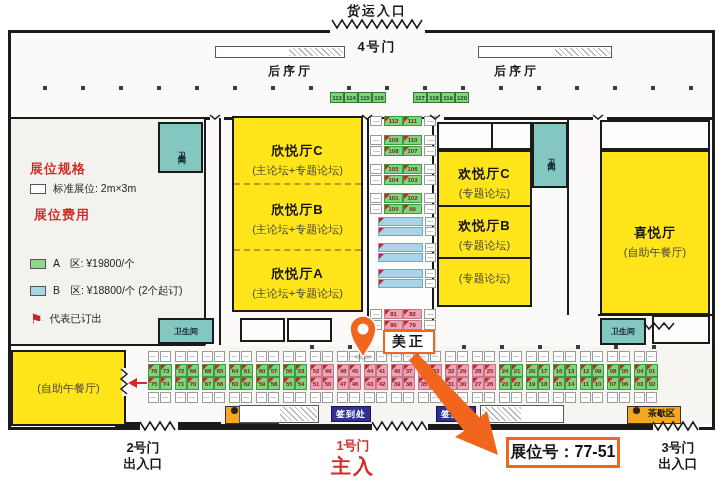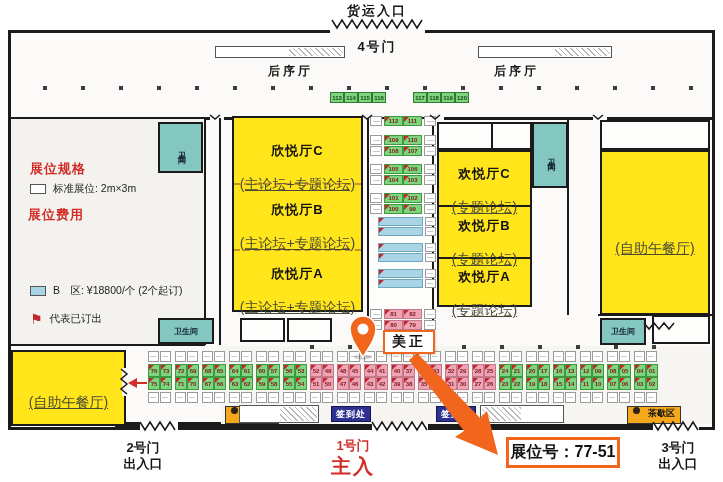--- a/index.html
+++ b/index.html
@@ -6,21 +6,21 @@
   body{font-family:"Liberation Sans","DejaVu Sans",sans-serif;-webkit-font-smoothing:antialiased;}
   .plan{position:relative;width:723px;height:482px;background:#fff;overflow:hidden;}
   .abs{position:absolute;}
   
   .outer{left:8px;top:30px;width:701px;height:394px;border:3px solid #1b1b1b;background:#fbfaf8;}
   .wall{background:#1b1b1b;}
   .gap{background:#fbfaf8;}
   .room{border:2px solid #1b1b1b;background:#fdfdfc;box-sizing:border-box;}
   .hall{border:2.5px solid #1b1b1b;background:var(--hall-yellow);box-sizing:border-box;text-align:center;}
   .hall .nm{font-weight:bold;font-size:13px;color:#111;letter-spacing:1px;}
-  .hall .sub{font-size:14px;color:#4a4a33;margin-top:16px;text-decoration:underline;}
+  .hall .sub{font-size:11px;color:#4a4a33;margin-top:3px;}
   .wc{background:var(--wc-teal);border:2px solid #1b1b1b;box-sizing:border-box;color:#123;display:flex;align-items:center;justify-content:center;font-size:8px;font-weight:bold;}
   .wc.vert{writing-mode:vertical-rl;letter-spacing:2px;}
   .dot{width:4px;height:4px;background:#3c3c3c;}
   .desk{background:#fff;border:1.5px solid #555;box-sizing:border-box;}
   .hatch{position:absolute;top:1px;bottom:1px;background:repeating-linear-gradient(45deg,#b9b9b9 0 1px,transparent 1px 4px);}
   
   .cell{position:absolute;box-sizing:border-box;border:1px solid #8a8a8a;font-weight:bold;color:#7b1a1a;display:flex;align-items:center;justify-content:center;font-size:6px;line-height:1;}
   .cell.green{background:var(--booth-green);border-color:#3d9a3d;}
   .cell.pink{background:var(--booth-pink);border-color:#c2788a;}
   .cell.blue{background:var(--booth-blue);border-color:#6fa7bf;}
@@ -83,21 +83,25 @@
   <div class="abs wall" style="left:219px;top:118px;width:2px;height:227px;"></div>
   <div class="abs wall" style="left:11px;top:344px;width:194px;height:2px;"></div>
 
   <div class="abs" style="left:221px;top:346px;width:491px;height:78px;background:#f6f5f2;"></div>
 
   <div class="abs legend-title" style="left:30px;top:160px;">展位规格</div>
   <div class="abs legend-row" style="left:30px;top:182px;">
     <span class="sw"></span>
     <span>标准展位: 2m×3m</span>
   </div>
-  <div class="abs legend-title" style="left:28px;top:206px;">展位费用</div>
+  <div class="abs legend-title" style="left:34px;top:206px;">展位费用</div>
+  <div class="abs legend-row" style="left:30px;top:257px;">
+    <span class="sw" id="sw1" style="background: rgb(143, 217, 143);"></span>
+    <span>A　区: ¥19800/个</span>
+  </div>
   <div class="abs legend-row" style="left:30px;top:284px;">
     <span class="sw" id="sw2" style="background: rgb(169, 212, 230);"></span>
     <span>B　区: ¥18800/个 (2个起订)</span>
   </div>
   <div class="abs legend-row" style="left:30px;top:312px;">
     <span class="flagchar">⚑</span>
     <span>代表已订出</span>
   </div>
 
   <div class="abs wc vert" style="left:158px;top:122px;width:45px;height:51px;">卫生间</div>
@@ -126,28 +130,28 @@
   <div class="abs hall" style="left:437px;top:150px;width:95px;height:157px;">
     <div style="height:53px;padding-top:13px;box-sizing:border-box;">
       <div class="nm">欢悦厅C</div>
         <div class="sub">(专题论坛)</div>
     </div>
     <div style="height:52px;border-top:2.5px solid #1b1b1b;padding-top:10px;box-sizing:border-box;">
       <div class="nm">欢悦厅B</div>
         <div class="sub">(专题论坛)</div>
     </div>
     <div style="height:47px;border-top:2.5px solid #1b1b1b;padding-top:9px;box-sizing:border-box;">
-      <div class="nm">欢悦厅A</div>
         <div class="sub">(专题论坛)</div>
     </div>
   </div>
   <div class="abs wall" style="left:567px;top:118px;width:2px;height:197px;"></div>
 
   <div class="abs room" style="left:600px;top:120px;width:110px;height:30px;"></div>
   <div class="abs hall" style="left:600px;top:150px;width:110px;height:165px;padding-top:72px;box-sizing:border-box;">
+    <div class="nm">喜悦厅</div>
       <div class="sub">(自助午餐厅)</div>
   </div>
   <div class="abs wall" style="left:598px;top:314px;width:114px;height:2px;"></div>
   <div class="abs room" style="left:652px;top:315px;width:58px;height:29px;"></div>
 
   <div class="abs room" style="left:240px;top:318px;width:45px;height:24px;"></div>
   <div class="abs room" style="left:287px;top:318px;width:45px;height:24px;"></div>
 
   <div class="abs hall" style="left:11px;top:350px;width:115px;height:76px;padding-top:26px;box-sizing:border-box;">
       <div class="sub">(自助午餐厅)</div>

